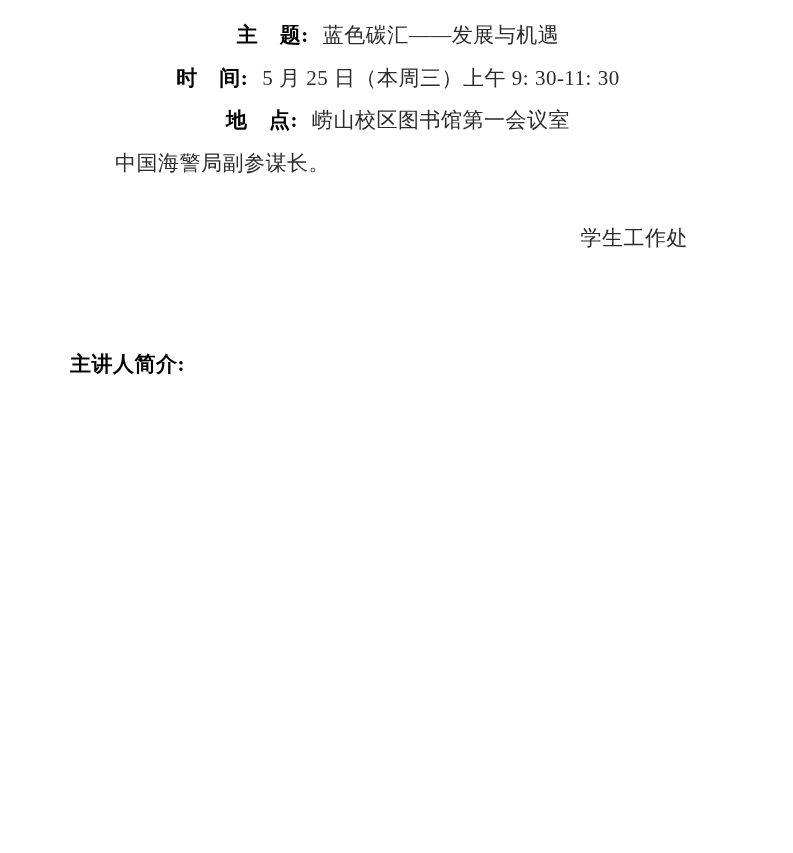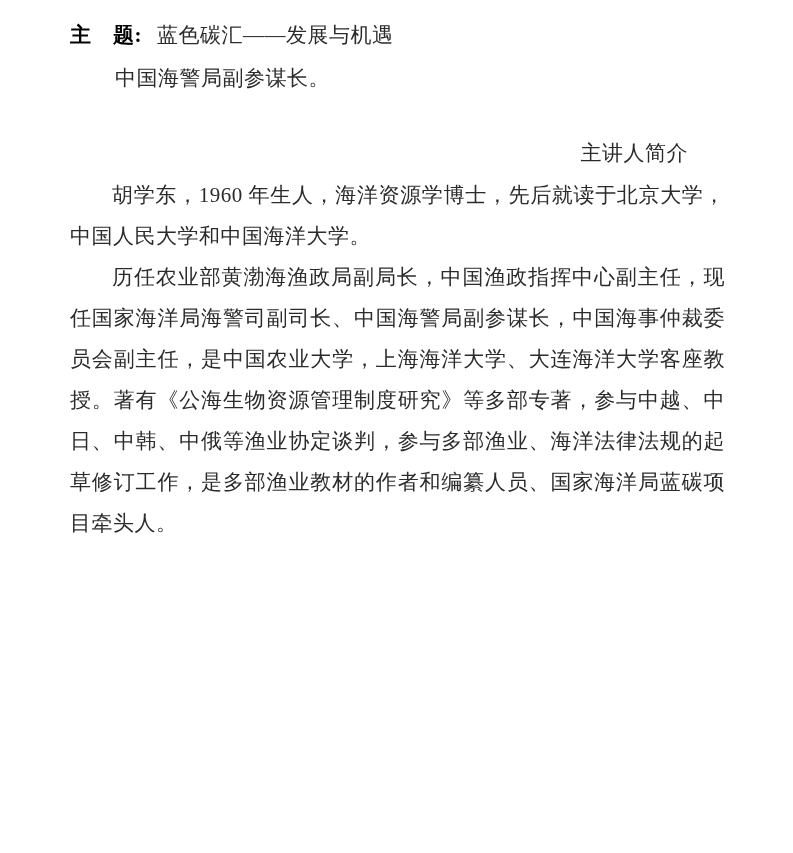--- a/index.html
+++ b/index.html
@@ -16,20 +16,21 @@
     padding: 14px 68px 0 70px;
     font-family: "Liberation Serif", "DejaVu Serif", serif;
     font-size: 21px;
     color: #2b2b2b;
     letter-spacing: 0.5px;
     overflow: hidden;
   }
   .info-row {
     line-height: 42.5px;
     white-space: nowrap;
+    text-align: center;
   }
   .info-label {
     display: inline-block;
     width: 74px;
     font-weight: 700;
     color: #000000;
   }
   .info-value {
     margin-left: 13px;
   }
@@ -69,30 +70,31 @@
 
 <div class="page">
 
   <div class="info-list">
 
       <div class="info-row">
         <span class="info-label">主　题:</span><span class="info-value">蓝色碳汇——发展与机遇</span>
       </div>
 
 
+      <div class="info-row">
+        <span class="info-label">时　间:</span><span class="info-value">5 月 25 日（本周三）上午 9: 30-11: 30</span>
+      </div>
 
+      <div class="info-row">
+        <span class="info-label">地　点:</span><span class="info-value">崂山校区图书馆第一会议室</span>
+      </div>
     </div>
 
   <div class="welcome-line">中国海警局副参谋长。</div>
 
   <div class="signature">
-    <span class="sig-line sig-org">主讲人简介</span>
+    <span class="sig-line sig-org">学生工作处</span>
   </div>
 
+  <div class="bio-heading">主讲人简介:</div>
 
-  <div class="bio-body">
-
-      <p>胡学东，1960 年生人，海洋资源学博士，先后就读于北京大学，中国人民大学和中国海洋大学。</p>
-
-      <p>历任农业部黄渤海渔政局副局长，中国渔政指挥中心副主任，现任国家海洋局海警司副司长、中国海警局副参谋长，中国海事仲裁委员会副主任，是中国农业大学，上海海洋大学、大连海洋大学客座教授。著有《公海生物资源管理制度研究》等多部专著，参与中越、中日、中韩、中俄等渔业协定谈判，参与多部渔业、海洋法律法规的起草修订工作，是多部渔业教材的作者和编纂人员、国家海洋局蓝碳项目牵头人。</p>
-    </div>
 
 </div>
 
 </body></html>

